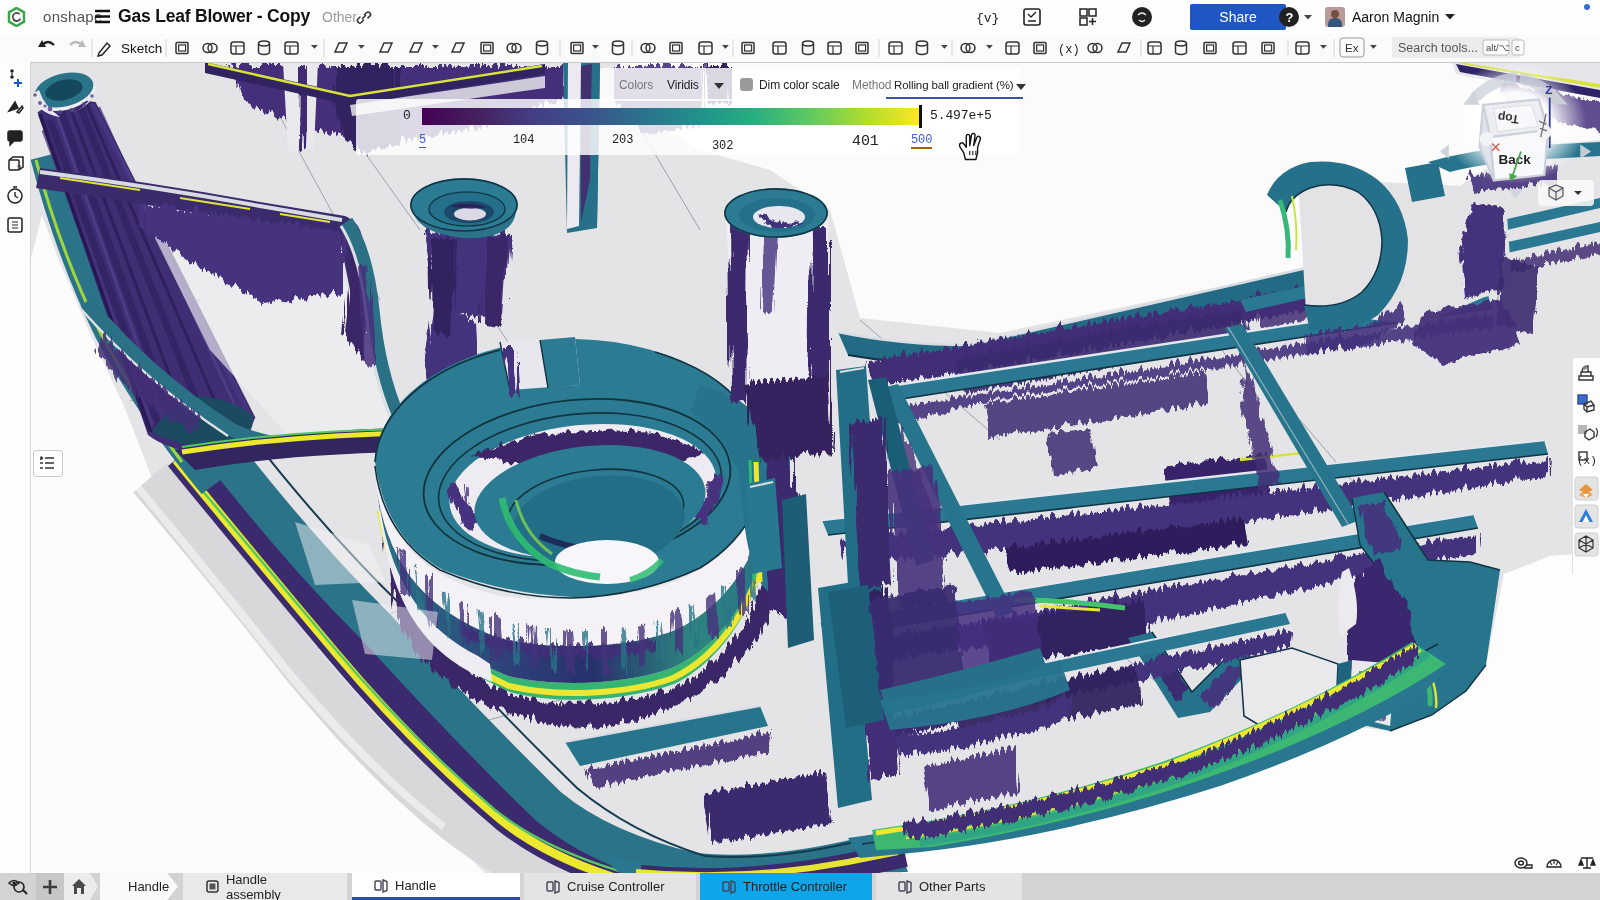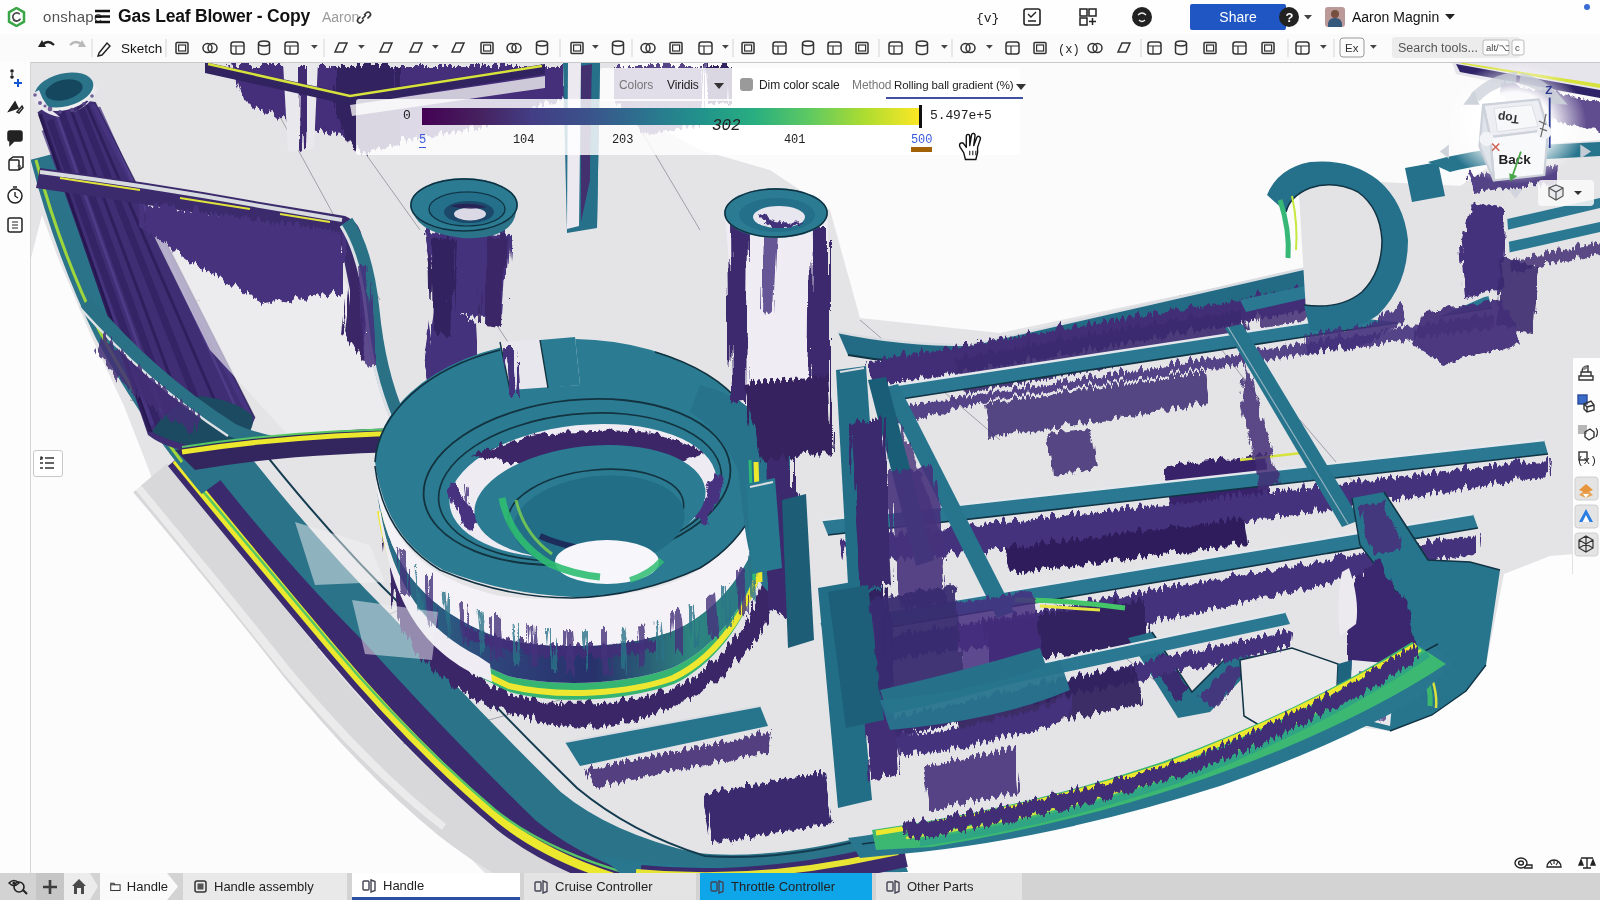--- a/index.html
+++ b/index.html
@@ -14,21 +14,21 @@
   #main-lbl{position:absolute;left:322px;top:9px;font-size:14px;color:#9a9a9a;}
   #sharebtn{position:absolute;left:1190px;top:4px;width:96px;height:26px;background:#1f56c4;color:#fff;
     font-size:14px;text-align:center;line-height:26px;border-radius:2px;}
   #username{position:absolute;left:1352px;top:9px;font-size:14px;color:#111;}
   
   #toolbar{position:absolute;left:0;top:34px;width:1600px;height:28px;background:#fbfbfb;border-bottom:1px solid #c9c9c9;}
   
   #leftbar{position:absolute;left:0;top:62px;width:30px;height:811px;background:#fdfdfd;border-right:1px solid #d5d5d5;}
   
   #bottombar{position:absolute;left:0;top:873px;width:1600px;height:27px;background:#d3d3d3;}
-  .tab{position:absolute;top:0;height:27px;font-size:13px;color:#222;display:flex;align-items:center;gap:6px;padding:0 10px;box-sizing:border-box;}
+  .tab{position:absolute;top:0;height:27px;font-size:13px;color:#222;display:flex;align-items:center;gap:6px;padding:0 22px;box-sizing:border-box;}
   
   #vp{position:absolute;left:0px;top:0px;}
   
   #panel1{position:absolute;left:600px;top:68px;width:420px;height:33px;background:rgba(255,255,255,0.82);border-radius:3px;}
   #panel2{position:absolute;left:356px;top:99px;width:664px;height:56px;background:rgba(255,255,255,0.82);border-radius:3px;}
   .ptext{position:absolute;font-size:12px;color:#222;letter-spacing:-0.1px;}
   .mono{font-family:"Liberation Mono",monospace;}
 </style>
 </head>
 <body>
@@ -455,21 +455,21 @@
 <div id="topbar">
   <svg id="logo" width="19" height="20" viewBox="0 0 19 20">
     <path d="M9.5 1 L17 5.3 17 14.7 9.5 19 2 14.7 2 5.3 Z" fill="none" stroke="#3aa648" stroke-width="2.5"></path>
     <path d="M12.8 7.2 A4 4 0 1 0 13.4 11.6 M6.3 12.8 A4 4 0 0 0 12.6 12.4" fill="none" stroke="#4a4a4a" stroke-width="1.7"></path>
   </svg>
   <span id="brand">onshape</span>
   <svg id="burger" viewBox="0 0 15 15">
       <path d="M0 2h15M0 7.5h15M0 13h15" stroke="#111" stroke-width="2.6"></path>
     </svg>
   <span id="docname">Gas Leaf Blower - Copy</span>
-  <span id="main-lbl">Aaron</span>
+  <span id="main-lbl">Other</span>
   <svg class="abs" style="left:356px;top:10px" width="16" height="15" viewBox="0 0 16 15">
       <path d="M6.5 8.5 L9.5 5.5 M4 7l-1.8 1.8a2.4 2.4 0 0 0 3.4 3.4L7.4 10 M8.6 4.5l1.8-1.8a2.4 2.4 0 0 1 3.4 3.4L12 7.9" stroke="#333" stroke-width="1.6" fill="none" stroke-linecap="round"></path>
     </svg>
   <div id="sharebtn">Share</div>
   <span id="username">Aaron Magnin</span>
 </div>
 <div id="toolbar"></div>
 <svg class="abs" style="left:0;top:34px" width="1600" height="28" viewBox="0 0 1600 28">
  <defs>
   <g id="cubeic">
@@ -657,23 +657,23 @@
 <div class="abs" style="left:886px;top:97px;width:137px;height:2px;background:#3f51a5;"></div>
 
 <span class="ptext mono" style="left:403px;top:108px;font-size:13px;">0</span>
 <div class="abs" style="left:422px;top:108px;width:498px;height:17px;
   background:linear-gradient(to right,#440154,#46205e,#433e85,#3b528b,#2c728e,#21918c,#28ae80,#5ec962,#addc30,#fde725);"></div>
 <div class="abs" style="left:919px;top:105px;width:3px;height:23px;background:#111;"></div>
 <span class="ptext mono" style="left:930px;top:108px;font-size:13px;">5.497e+5</span>
 <span class="ptext mono" style="left:419px;top:133px;font-size:12px;color:#3b5bdb;border-bottom:1px solid #3b5bdb;">5</span>
 <span class="ptext mono" style="left:513px;top:133px;font-size:12px;">104</span>
 <span class="ptext mono" style="left:612px;top:133px;font-size:12px;">203</span>
-<span class="ptext mono" style="left:712px;top:117px;font-size:16px;font-style:italic;">302</span>
-<span class="ptext mono" style="left:784px;top:133px;font-size:12px;">401</span>
-<span class="ptext mono" style="left:911px;top:133px;font-size:12px;color:#3b5bdb;border-bottom:5px solid #a16207;">500</span>
+<span class="ptext mono" style="left:712px;top:139px;font-size:12px;">302</span>
+<span class="ptext mono" style="left:852px;top:133px;font-size:15px;">401</span>
+<span class="ptext mono" style="left:911px;top:133px;font-size:12px;color:#3b5bdb;border-bottom:2px solid #a16207;">500</span>
 
 <svg class="abs" style="left:1438px;top:58px" width="155" height="144" viewBox="0 0 172 160">
   <radialGradient id="glow" cx="0.5" cy="0.5" r="0.5">
     <stop offset="0.5" stop-color="#ffffff" stop-opacity="0.97"></stop>
     <stop offset="1" stop-color="#ffffff" stop-opacity="0"></stop>
   </radialGradient>
   <ellipse cx="85" cy="72" rx="80" ry="68" fill="url(#glow)"></ellipse>
   <g fill="#ccd1d9" opacity="0.95">
     <path d="M36,40 Q58,18 88,15 L86,29 Q62,31 46,48 Z" opacity="0.8"></path>
     <path d="M134,40 Q117,22 92,16 L90,29 Q112,33 124,48 Z" opacity="0.8"></path>

